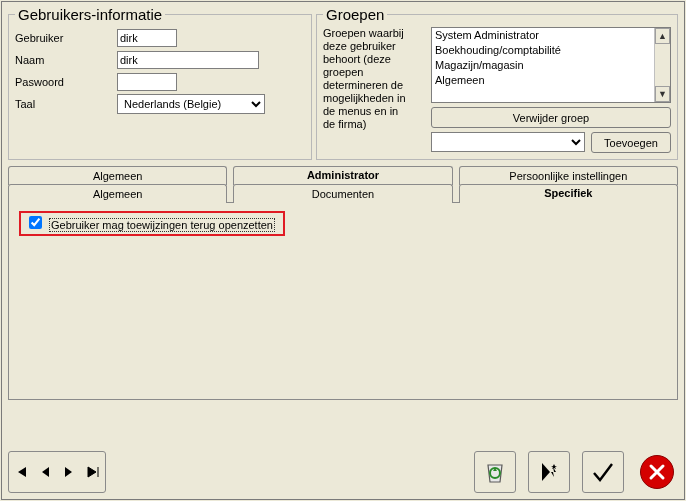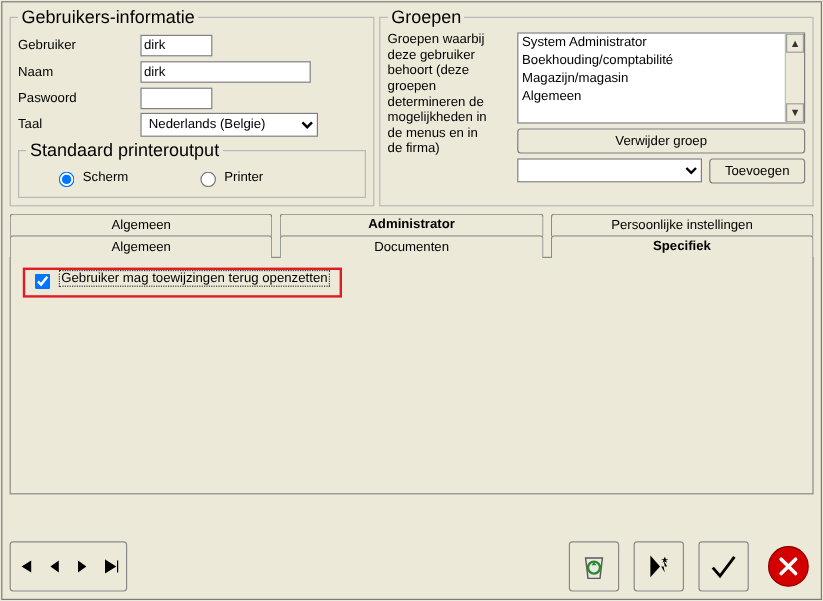--- a/index.html
+++ b/index.html
@@ -104,21 +104,21 @@
     height: 198px;
     margin-top: -1px;
     background: #ece9d8;
     padding: 8px 10px;
   }
   .highlight {
     border: 2px solid #e01b24;
     display: inline-block;
     padding: 0 8px 2px 4px;
   }
-  .chk-row { display: flex; align-items: flex-start; gap: 4px; }
+  .chk-row { display: flex; align-items: flex-end; gap: 4px; }
   .chk-row .dotted { border: 1px dotted #333; padding: 0 1px; }
 
   .bottom-bar {
     position: absolute;
     left: 6px; right: 6px; bottom: 6px;
     display: flex;
     justify-content: space-between;
     align-items: center;
   }
   .nav-box {
@@ -181,33 +181,20 @@
         <span class="lbl">Paswoord</span>
         <input type="password" class="txt-short" value="" style="">
       </div>
       <div class="row">
         <span class="lbl">Taal</span>
         <select class="box lang">
           <option>Nederlands (Belgie)</option>
         </select>
       </div>
 
-      <fieldset class="fs-printer">
-        <legend>Standaard printeroutput</legend>
-        <div class="radio-wrap">
-          <label class="radio-item">
-            <input type="radio" name="po" checked="" style="">
-            <span>Scherm</span>
-          </label>
-          <label class="radio-item">
-            <input type="radio" name="po" style="">
-            <span>Printer</span>
-          </label>
-        </div>
-      </fieldset>
     </fieldset>
 
     <fieldset class="fs-groups">
       <legend>Groepen</legend>
       <div class="groups-inner">
         <div class="groups-lbl">Groepen waarbij deze gebruiker behoort (deze groepen determineren de mogelijkheden in de menus en in de firma)</div>
         <div class="groups-right">
           <div class="groups-list">
             <div class="item">System Administrator</div>
             <div class="item">Boekhouding/comptabilité</div>

